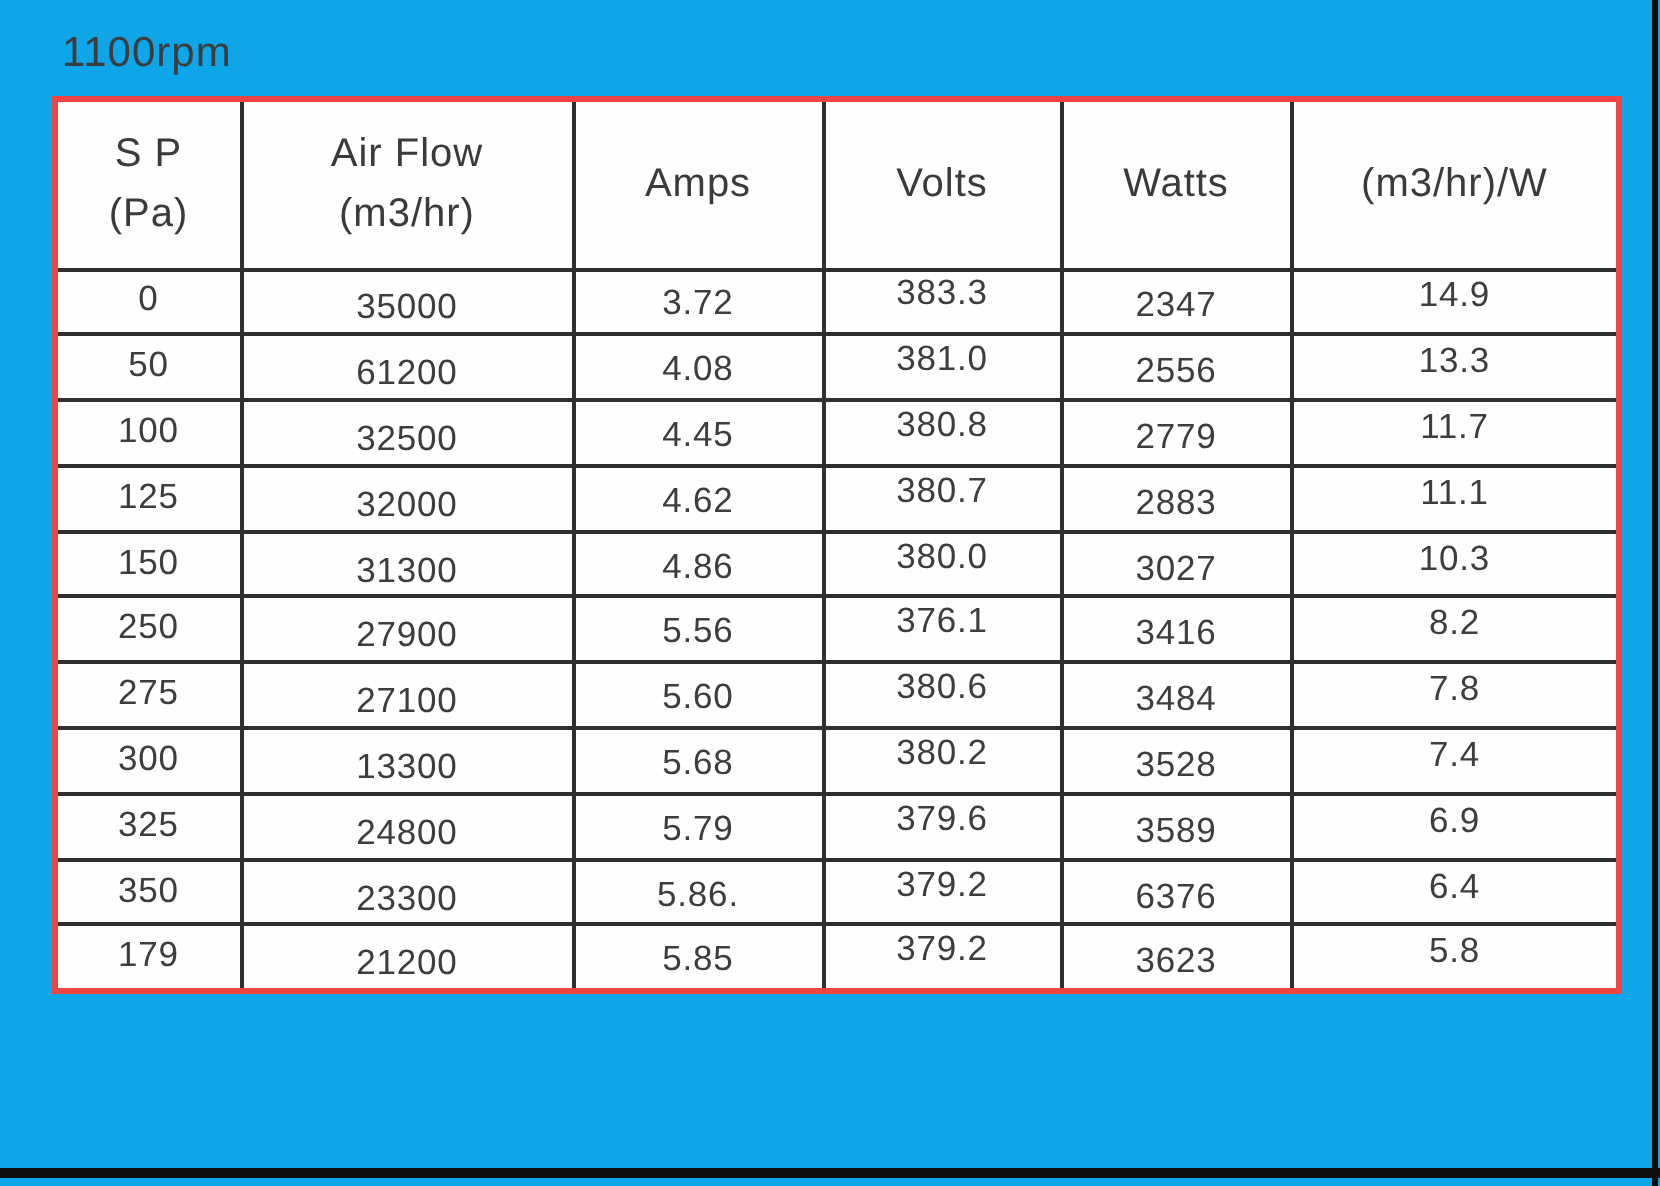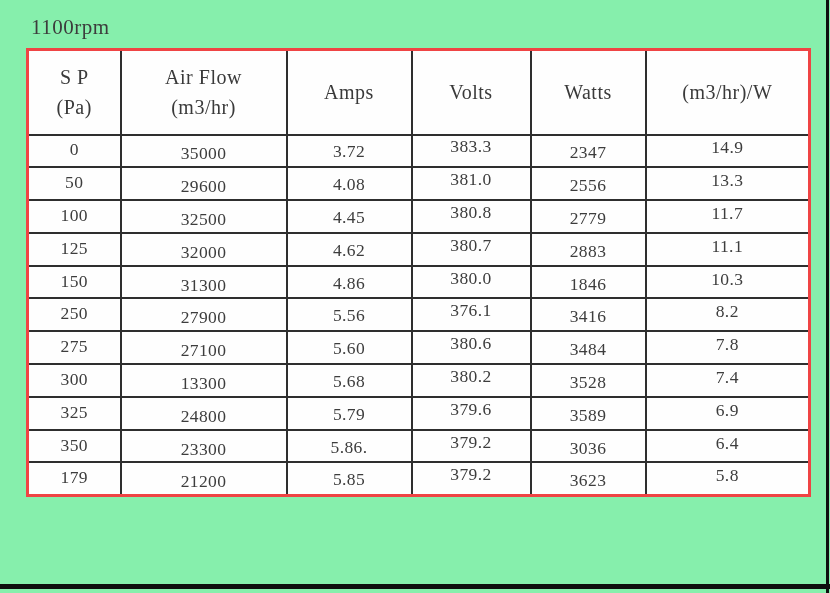--- a/index.html
+++ b/index.html
@@ -4,23 +4,23 @@
 <style>
   html, body {
     margin: 0;
     padding: 0;
     background: #ffffff;
   }
   .page {
     position: relative;
     width: 830px;
     height: 593px;
-    background: #86efac;
+    background: #0ea5e9;
     overflow: hidden;
-    font-family: Liberation Serif, serif;
+    font-family: Liberation Sans, sans-serif;
     color: #3a3a3a;
   }
   .title {
     position: absolute;
     left: 31px;
     top: 15px;
     font-size: 21px;
     letter-spacing: 0.5px;
     color: #3c3c3c;
   }
@@ -133,21 +133,21 @@
         <tr>
           <td class="col-0"><span class="cell-text">0</span></td>
           <td class="col-1"><span class="cell-text">35000</span></td>
           <td class="col-2"><span class="cell-text">3.72</span></td>
           <td class="col-3"><span class="cell-text">383.3</span></td>
           <td class="col-4"><span class="cell-text">2347</span></td>
           <td class="col-5"><span class="cell-text">14.9</span></td>
         </tr>
         <tr>
           <td class="col-0"><span class="cell-text">50</span></td>
-          <td class="col-1"><span class="cell-text">29600</span></td>
+          <td class="col-1"><span class="cell-text">61200</span></td>
           <td class="col-2"><span class="cell-text">4.08</span></td>
           <td class="col-3"><span class="cell-text">381.0</span></td>
           <td class="col-4"><span class="cell-text">2556</span></td>
           <td class="col-5"><span class="cell-text">13.3</span></td>
         </tr>
         <tr>
           <td class="col-0"><span class="cell-text">100</span></td>
           <td class="col-1"><span class="cell-text">32500</span></td>
           <td class="col-2"><span class="cell-text">4.45</span></td>
           <td class="col-3"><span class="cell-text">380.8</span></td>
@@ -160,21 +160,21 @@
           <td class="col-2"><span class="cell-text">4.62</span></td>
           <td class="col-3"><span class="cell-text">380.7</span></td>
           <td class="col-4"><span class="cell-text">2883</span></td>
           <td class="col-5"><span class="cell-text">11.1</span></td>
         </tr>
         <tr>
           <td class="col-0"><span class="cell-text">150</span></td>
           <td class="col-1"><span class="cell-text">31300</span></td>
           <td class="col-2"><span class="cell-text">4.86</span></td>
           <td class="col-3"><span class="cell-text">380.0</span></td>
-          <td class="col-4"><span class="cell-text">1846</span></td>
+          <td class="col-4"><span class="cell-text">3027</span></td>
           <td class="col-5"><span class="cell-text">10.3</span></td>
         </tr>
         <tr>
           <td class="col-0"><span class="cell-text">250</span></td>
           <td class="col-1"><span class="cell-text">27900</span></td>
           <td class="col-2"><span class="cell-text">5.56</span></td>
           <td class="col-3"><span class="cell-text">376.1</span></td>
           <td class="col-4"><span class="cell-text">3416</span></td>
           <td class="col-5"><span class="cell-text">8.2</span></td>
         </tr>
@@ -200,21 +200,21 @@
           <td class="col-2"><span class="cell-text">5.79</span></td>
           <td class="col-3"><span class="cell-text">379.6</span></td>
           <td class="col-4"><span class="cell-text">3589</span></td>
           <td class="col-5"><span class="cell-text">6.9</span></td>
         </tr>
         <tr>
           <td class="col-0"><span class="cell-text">350</span></td>
           <td class="col-1"><span class="cell-text">23300</span></td>
           <td class="col-2"><span class="cell-text">5.86.</span></td>
           <td class="col-3"><span class="cell-text">379.2</span></td>
-          <td class="col-4"><span class="cell-text">3036</span></td>
+          <td class="col-4"><span class="cell-text">6376</span></td>
           <td class="col-5"><span class="cell-text">6.4</span></td>
         </tr>
         <tr>
           <td class="col-0"><span class="cell-text">179</span></td>
           <td class="col-1"><span class="cell-text">21200</span></td>
           <td class="col-2"><span class="cell-text">5.85</span></td>
           <td class="col-3"><span class="cell-text">379.2</span></td>
           <td class="col-4"><span class="cell-text">3623</span></td>
           <td class="col-5"><span class="cell-text">5.8</span></td>
         </tr>

